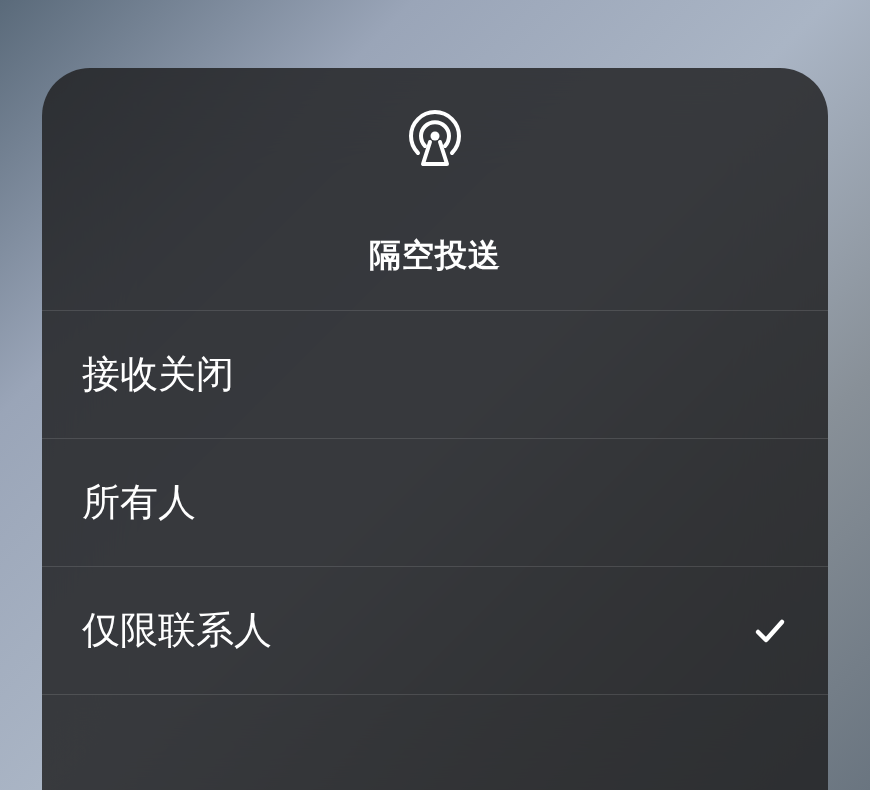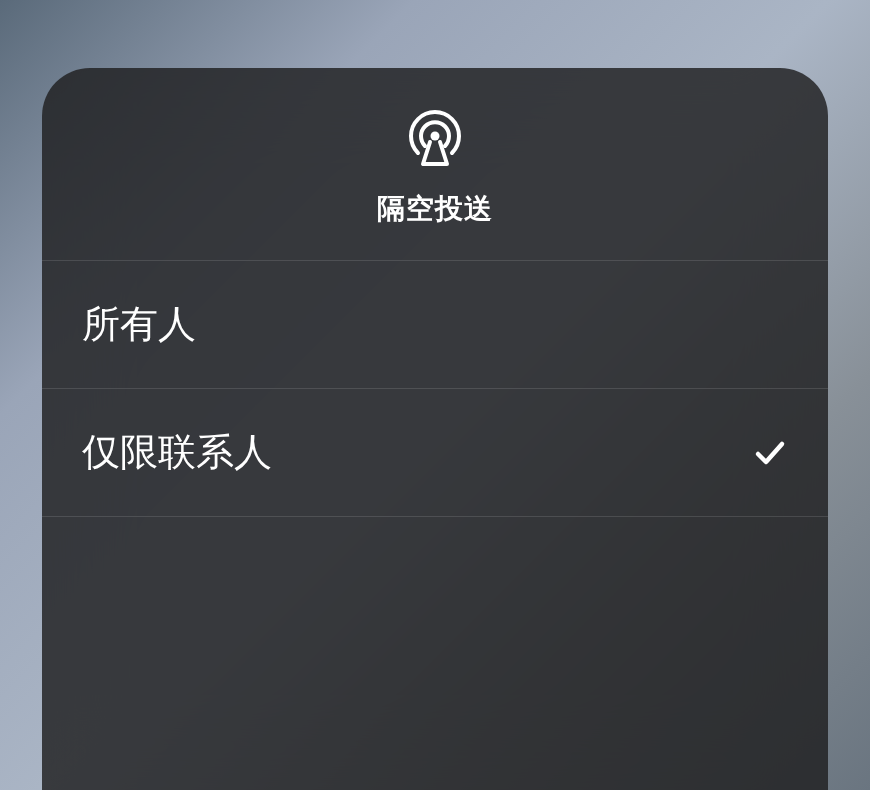--- a/index.html
+++ b/index.html
@@ -42,23 +42,24 @@
     .airdrop-icon {
       width: 60px;
       height: 60px;
       display: flex;
       align-items: center;
       justify-content: center;
     }
     
     .title {
       color: #ffffff;
-      font-size: 28px;
+      font-size: 32px;
       font-weight: 600;
       letter-spacing: 1px;
+      margin-top: 44px;
     }
     
     .option-list {
       display: flex;
       flex-direction: column;
     }
     
     .option-item {
       display: flex;
       align-items: center;
@@ -99,20 +100,24 @@
         <path d="M 20 38 A 14 14 0 1 1 40 38"></path>
         <path d="M 13 45 A 24 24 0 1 1 47 45"></path>
         <path d="M 25 34 L 18 56 L 42 56 L 35 34" stroke-width="4" stroke-linejoin="round"></path>
       </svg>
     </div>
     <div class="title">隔空投送</div>
   </div>
 
   <div class="option-list">
 
+    <div class="option-item">
+      <span class="option-label">接收关闭</span>
+
+    </div>
 
     <div class="option-item">
       <span class="option-label">所有人</span>
 
     </div>
 
     <div class="option-item">
       <span class="option-label">仅限联系人</span>
       <span class="checkmark">
         <svg viewBox="0 0 36 36" fill="none" stroke="#ffffff" stroke-width="4.5" stroke-linecap="round" stroke-linejoin="round">

